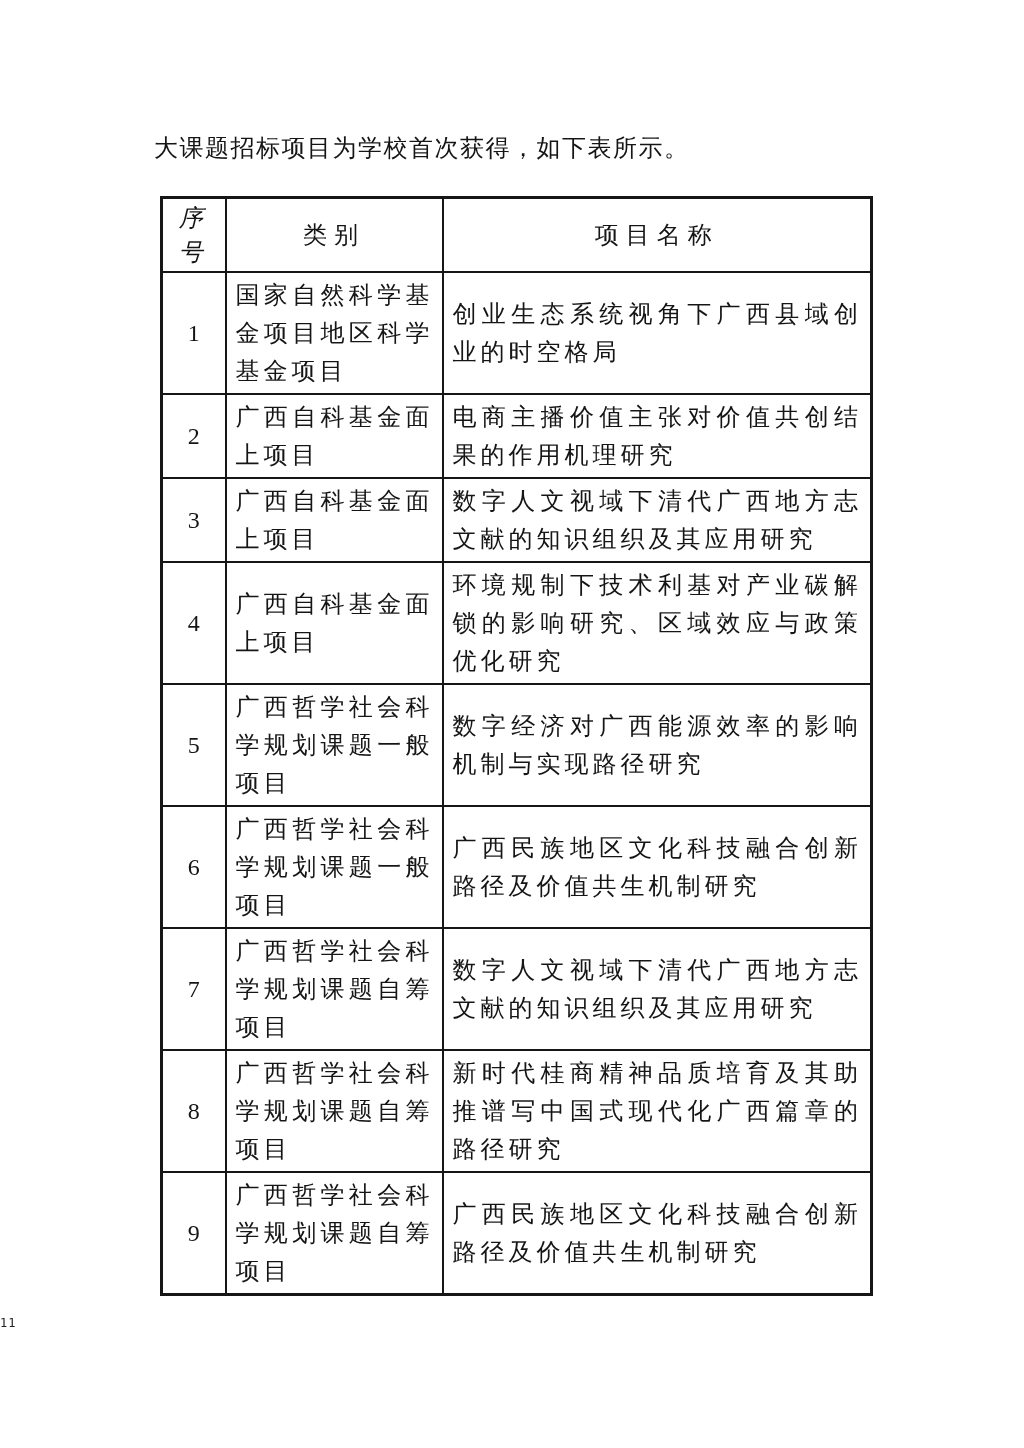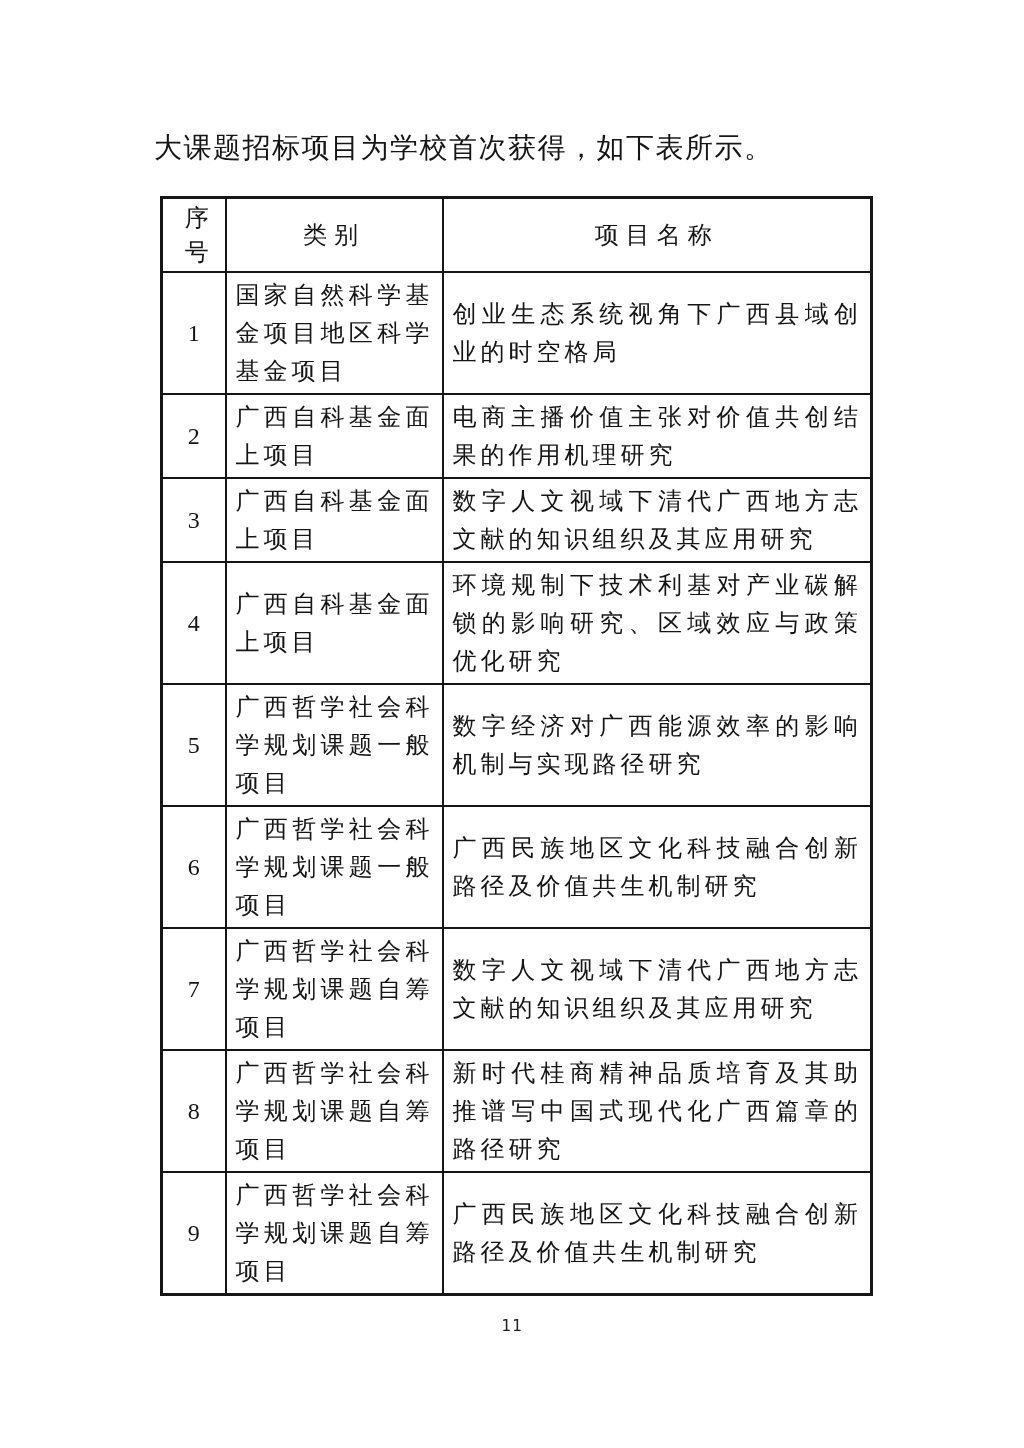--- a/index.html
+++ b/index.html
@@ -12,21 +12,21 @@
     height: 1448px;
     position: relative;
     font-family: "Liberation Serif", "DejaVu Serif", serif;
     color: #151515;
   }
   .intro {
     position: absolute;
     left: 154px;
     top: 132px;
     margin: 0;
-    font-size: 28px;
+    font-size: 24px;
     line-height: 32px;
     letter-spacing: 1.5px;
     white-space: nowrap;
   }
   table.projects {
     position: absolute;
     left: 160px;
     top: 196px;
     width: 710px;
     border-collapse: collapse;
@@ -45,42 +45,42 @@
     text-align: center;
     height: 66px;
     line-height: 34px;
     padding: 2px;
   }
   .idx-wrap {
     display: inline-block;
     width: 30px;
     letter-spacing: 0;
     line-height: 34px;
-    text-align: right;
+    text-align: left;
+    font-style: italic;
   }
   td {
     font-size: 24px;
     line-height: 38px;
   }
   td.idx {
     text-align: center;
     padding: 3px 0;
   }
   td.cat, td.name {
     text-align: justify;
     letter-spacing: 4px;
     padding: 3px 8px 3px 9px;
   }
   .page-number {
     position: absolute;
     top: 1316px;
     left: 0;
     width: 1024px;
-    text-align: center;
-    font-size: 16px;
+    font-size: 12px;
     letter-spacing: 1px;
     font-family: "DejaVu Sans Mono", monospace;
     color: #222;
   }
 </style>
 </head>
 <body>
 
 <p class="intro">大课题招标项目为学校首次获得，如下表所示。</p>
 

